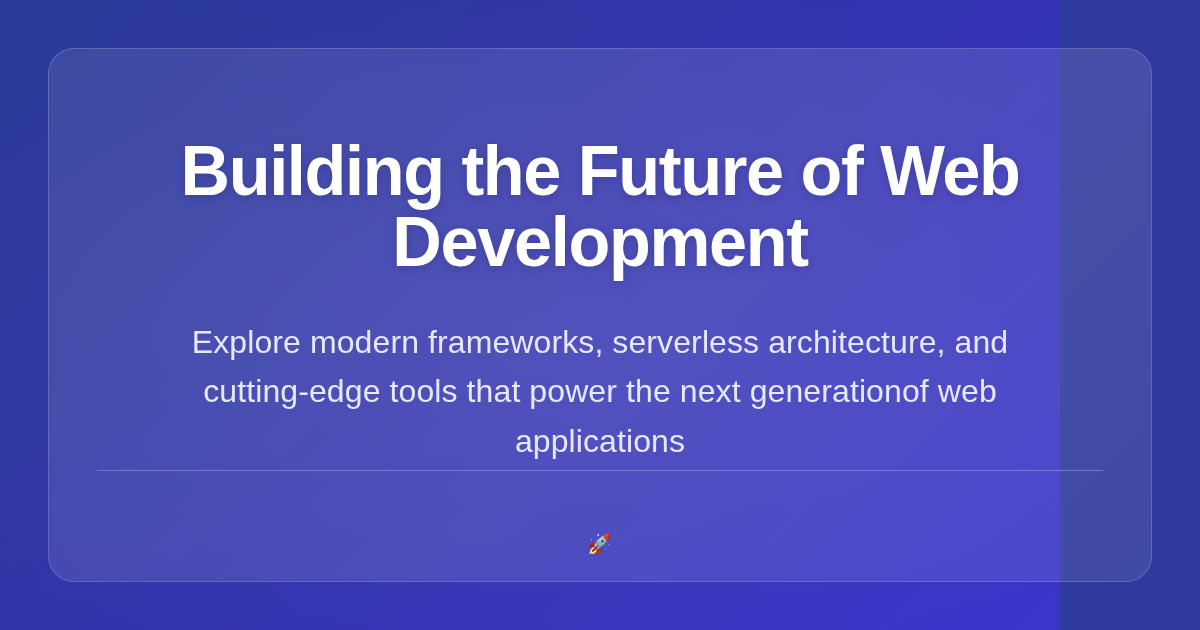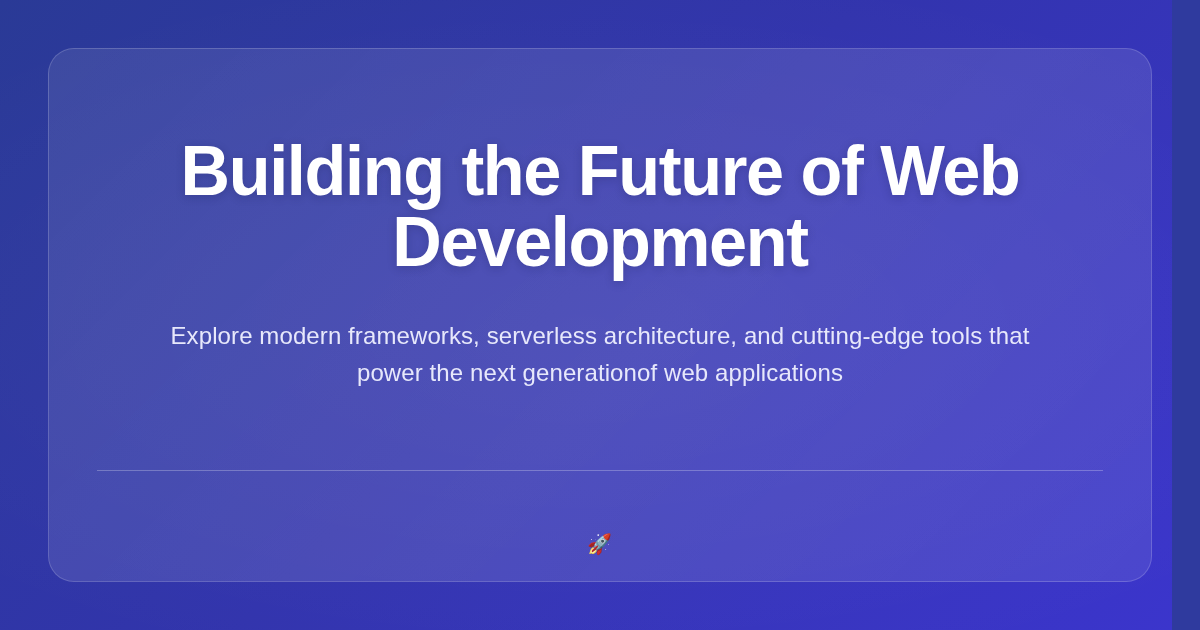--- a/index.html
+++ b/index.html
@@ -11,21 +11,21 @@
   }
 
   body {
     font-family:"Liberation Sans", sans-serif;
     background:#2f3a9e;
   }
 
   
   #og-canvas {
     position:relative;
-    width:1172px;
+    width:1060px;
     height:630px;
     background:linear-gradient(135deg, #2a3a96 0%, #3234ad 48%, #3b35cc 100%);
     display:flex;
     align-items:center;
     justify-content:center;
   }
 
   
   #og-canvas::after {
     content:"";
@@ -66,21 +66,21 @@
     font-stretch:condensed;
     transform:scaleX(0.965);
     transform-origin:center top;
   }
 
   
   .subtitle {
     width:870px;
     text-align:center;
     color:#e7e8fb;
-    font-size:24px;
+    font-size:32px;
     line-height:1.54;
     font-weight:400;
     margin-top:41px;
     letter-spacing:0.1px;
   }
 
   
   .spacer { flex:1 1 auto; }
 
   

